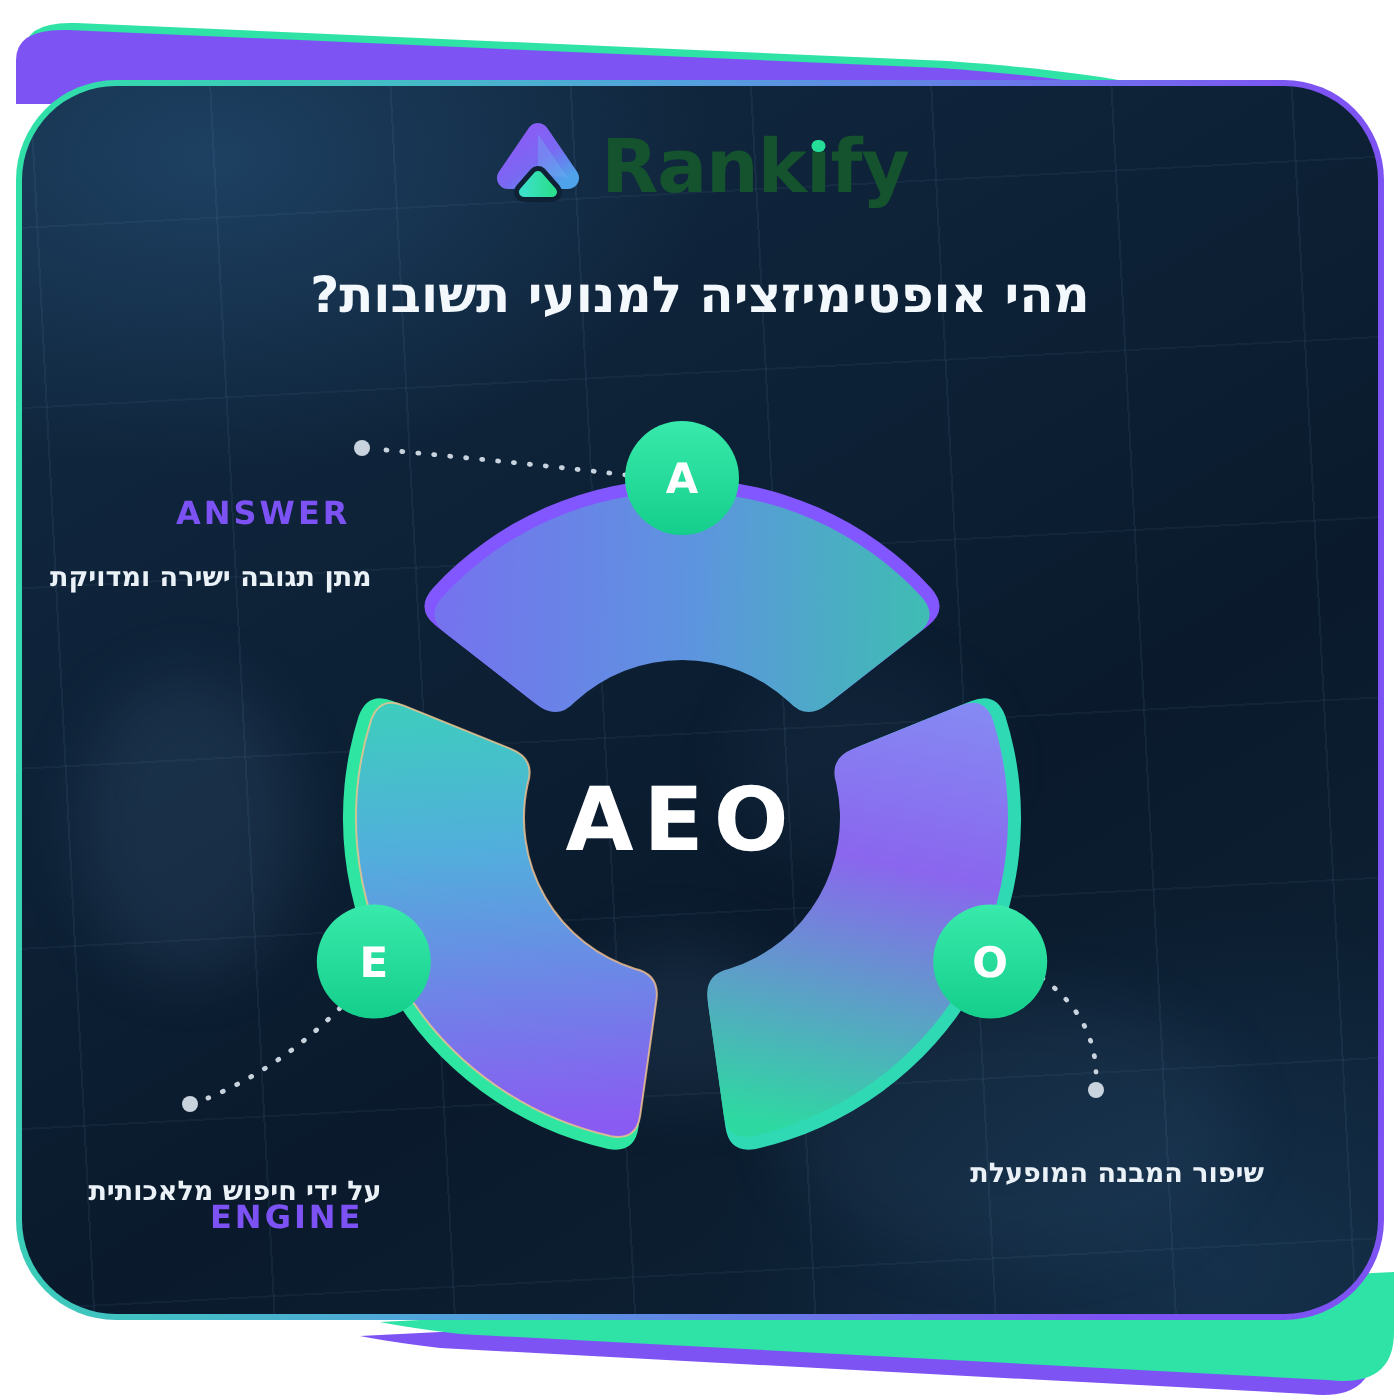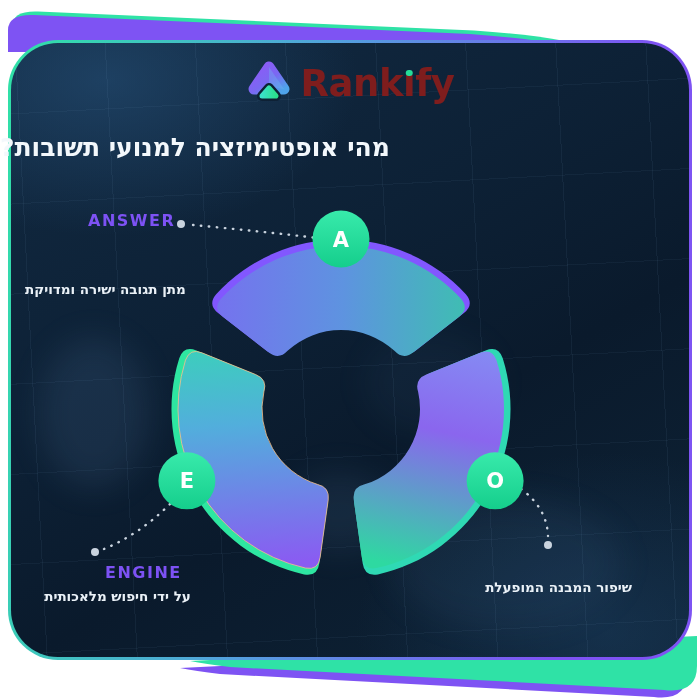--- a/index.html
+++ b/index.html
@@ -18,32 +18,32 @@
          background:
            repeating-linear-gradient(90deg, rgba(130,172,210,.075) 0 1px, transparent 1px 90px),
            repeating-linear-gradient(0deg, rgba(130,172,210,.06) 0 1px, transparent 1px 90px);}
   .glow{position:absolute;border-radius:50%;filter:blur(16px);}
   .g1{left:28px;top:295px;width:110px;height:150px;background:rgba(128,176,224,.11);}
   .g2{left:278px;top:428px;width:100px;height:80px;background:rgba(120,168,220,.10);}
   .g3{left:355px;top:290px;width:130px;height:100px;background:rgba(110,160,210,.06);}
   .g4{left:380px;top:455px;width:230px;height:130px;background:rgba(100,150,200,.08);}
   .content{position:absolute;inset:0;z-index:2;}
   .logo{position:absolute;top:60px;left:0;right:0;display:flex;justify-content:center;align-items:center;gap:9px;}
-  .brand-text{font-size:37px;font-weight:bold;color:#7f1d1d;letter-spacing:-.5px;}
+  .brand-text{font-size:37px;font-weight:bold;color:#14532d;letter-spacing:-.5px;}
   .iw{position:relative;display:inline-block;}
   .idot{position:absolute;left:50%;transform:translateX(-50%);top:8px;width:6.5px;height:6.5px;
         border-radius:50%;background:var(--accent_green,#25DD99);}
-  .title{position:absolute;top:133px;left:0;width:100%;text-align:left;direction:rtl;
+  .title{position:absolute;top:133px;left:0;width:100%;text-align:center;direction:rtl;
          font-size:25px;font-weight:bold;color:#F3F8FC;}
   .overlay-svg{position:absolute;left:0;top:0;width:700px;height:700px;}
   .dotted{stroke:var(--connector_gray,#C9D3DE);stroke-width:2.4;fill:none;
           stroke-dasharray:.5 7.5;stroke-linecap:round;}
   .dot{fill:var(--connector_gray,#C9D3DE);}
   .seg-title{position:absolute;font-weight:bold;letter-spacing:1.5px;font-size:16px;
-             color:var(--accent_purple,#7D52F4);white-space:nowrap;}
+             color:var(--accent_purple,#7D52F4);white-space:nowrap;margin-top:36px;}
   .seg-desc{position:absolute;direction:rtl;font-size:13.5px;font-weight:bold;color:#EAF1F7;white-space:nowrap;}
   .answer-title{left:88px;top:211px;}
   .answer-desc{left:25px;top:234px;margin-top:47px;}
   .engine-title{left:105px;top:563px;}
   .engine-desc{left:35px;top:586px;width:165px;text-align:center;line-height:20px;}
   .opt-title{left:505px;top:552px;font-size:17px;letter-spacing:1px;}
   .opt-desc{left:512px;top:579px;width:120px;text-align:center;}
   .center-label{position:absolute;left:241px;top:385px;width:200px;text-align:center;
                 font-size:44px;font-weight:bold;color:#ffffff;letter-spacing:5px;}
 </style>
@@ -132,20 +132,21 @@
         <path d="M 376.47 568.09 A 163 163 0 0 0 496.52 360.17 Q 492.13 347.94 480.08 352.81 L 426.30 374.54 Q 414.25 379.41 418.11 391.80 A 79 79 0 0 1 364.66 484.37 Q 351.99 487.23 353.80 500.10 L 361.88 557.54 Q 363.69 570.41 376.47 568.09 Z" fill="#2FD9B4" transform="translate(-13.64 -16.36) scale(1.04)"></path>
         <path d="M 376.47 568.09 A 163 163 0 0 0 496.52 360.17 Q 492.13 347.94 480.08 352.81 L 426.30 374.54 Q 414.25 379.41 418.11 391.80 A 79 79 0 0 1 364.66 484.37 Q 351.99 487.23 353.80 500.10 L 361.88 557.54 Q 363.69 570.41 376.47 568.09 Z" fill="url(#g-optimization)"></path>
         <circle cx="341.0" cy="239.0" r="28.5" fill="url(#g-badge)"></circle>
         <text x="341.0" y="239.0" dy="0.36em" text-anchor="middle" fill="#ffffff" font-size="21" font-weight="bold" font-family="&quot;DejaVu Sans&quot;, sans-serif">A</text>
         <circle cx="186.9" cy="480.8" r="28.5" fill="url(#g-badge)"></circle>
         <text x="186.9" y="480.8" dy="0.36em" text-anchor="middle" fill="#ffffff" font-size="21" font-weight="bold" font-family="&quot;DejaVu Sans&quot;, sans-serif">E</text>
         <circle cx="495.1" cy="480.8" r="28.5" fill="url(#g-badge)"></circle>
         <text x="495.1" y="480.8" dy="0.36em" text-anchor="middle" fill="#ffffff" font-size="21" font-weight="bold" font-family="&quot;DejaVu Sans&quot;, sans-serif">O</text>
       </svg>
 
+    <div class="center-label">AEO</div>
 
     <div class="seg-title answer-title">ANSWER</div>
     <div class="seg-desc answer-desc">מתן תגובה ישירה ומדויקת</div>
 
     <div class="seg-title engine-title">ENGINE</div>
     <div class="seg-desc engine-desc">
       <div>על ידי חיפוש מלאכותית</div>
     </div>
 
     <div class="seg-desc opt-desc">שיפור המבנה המופעלת</div>

